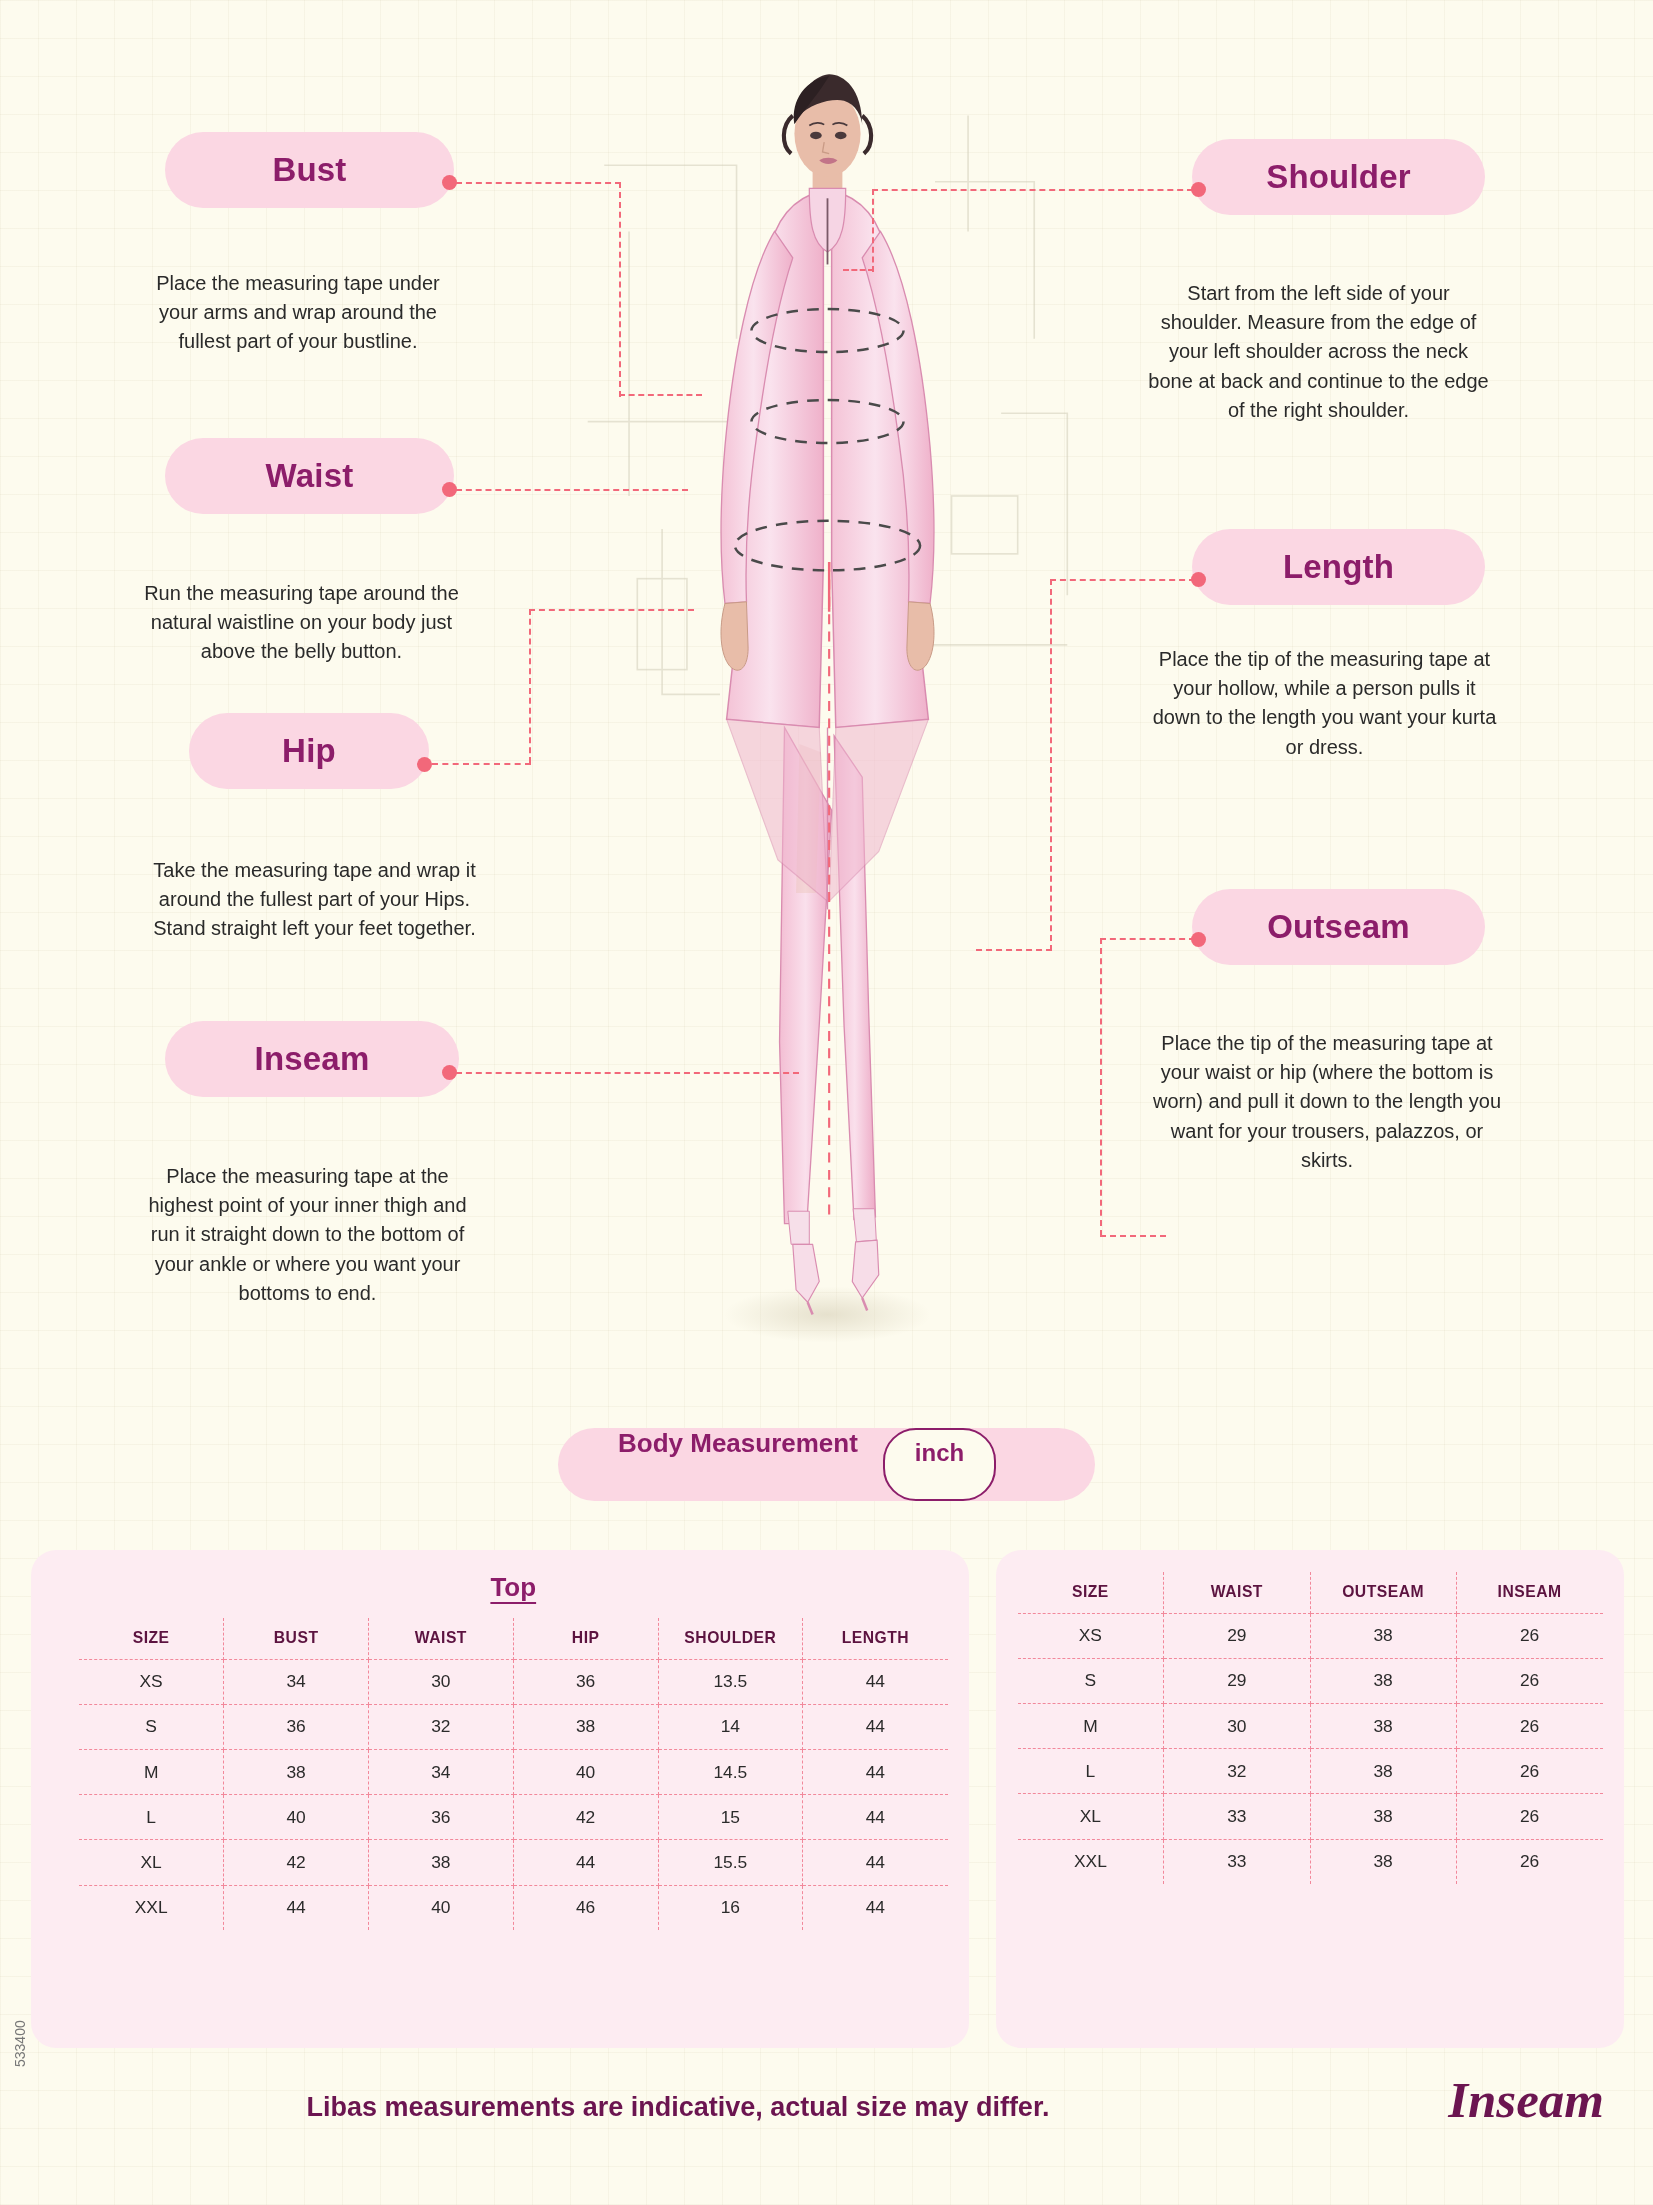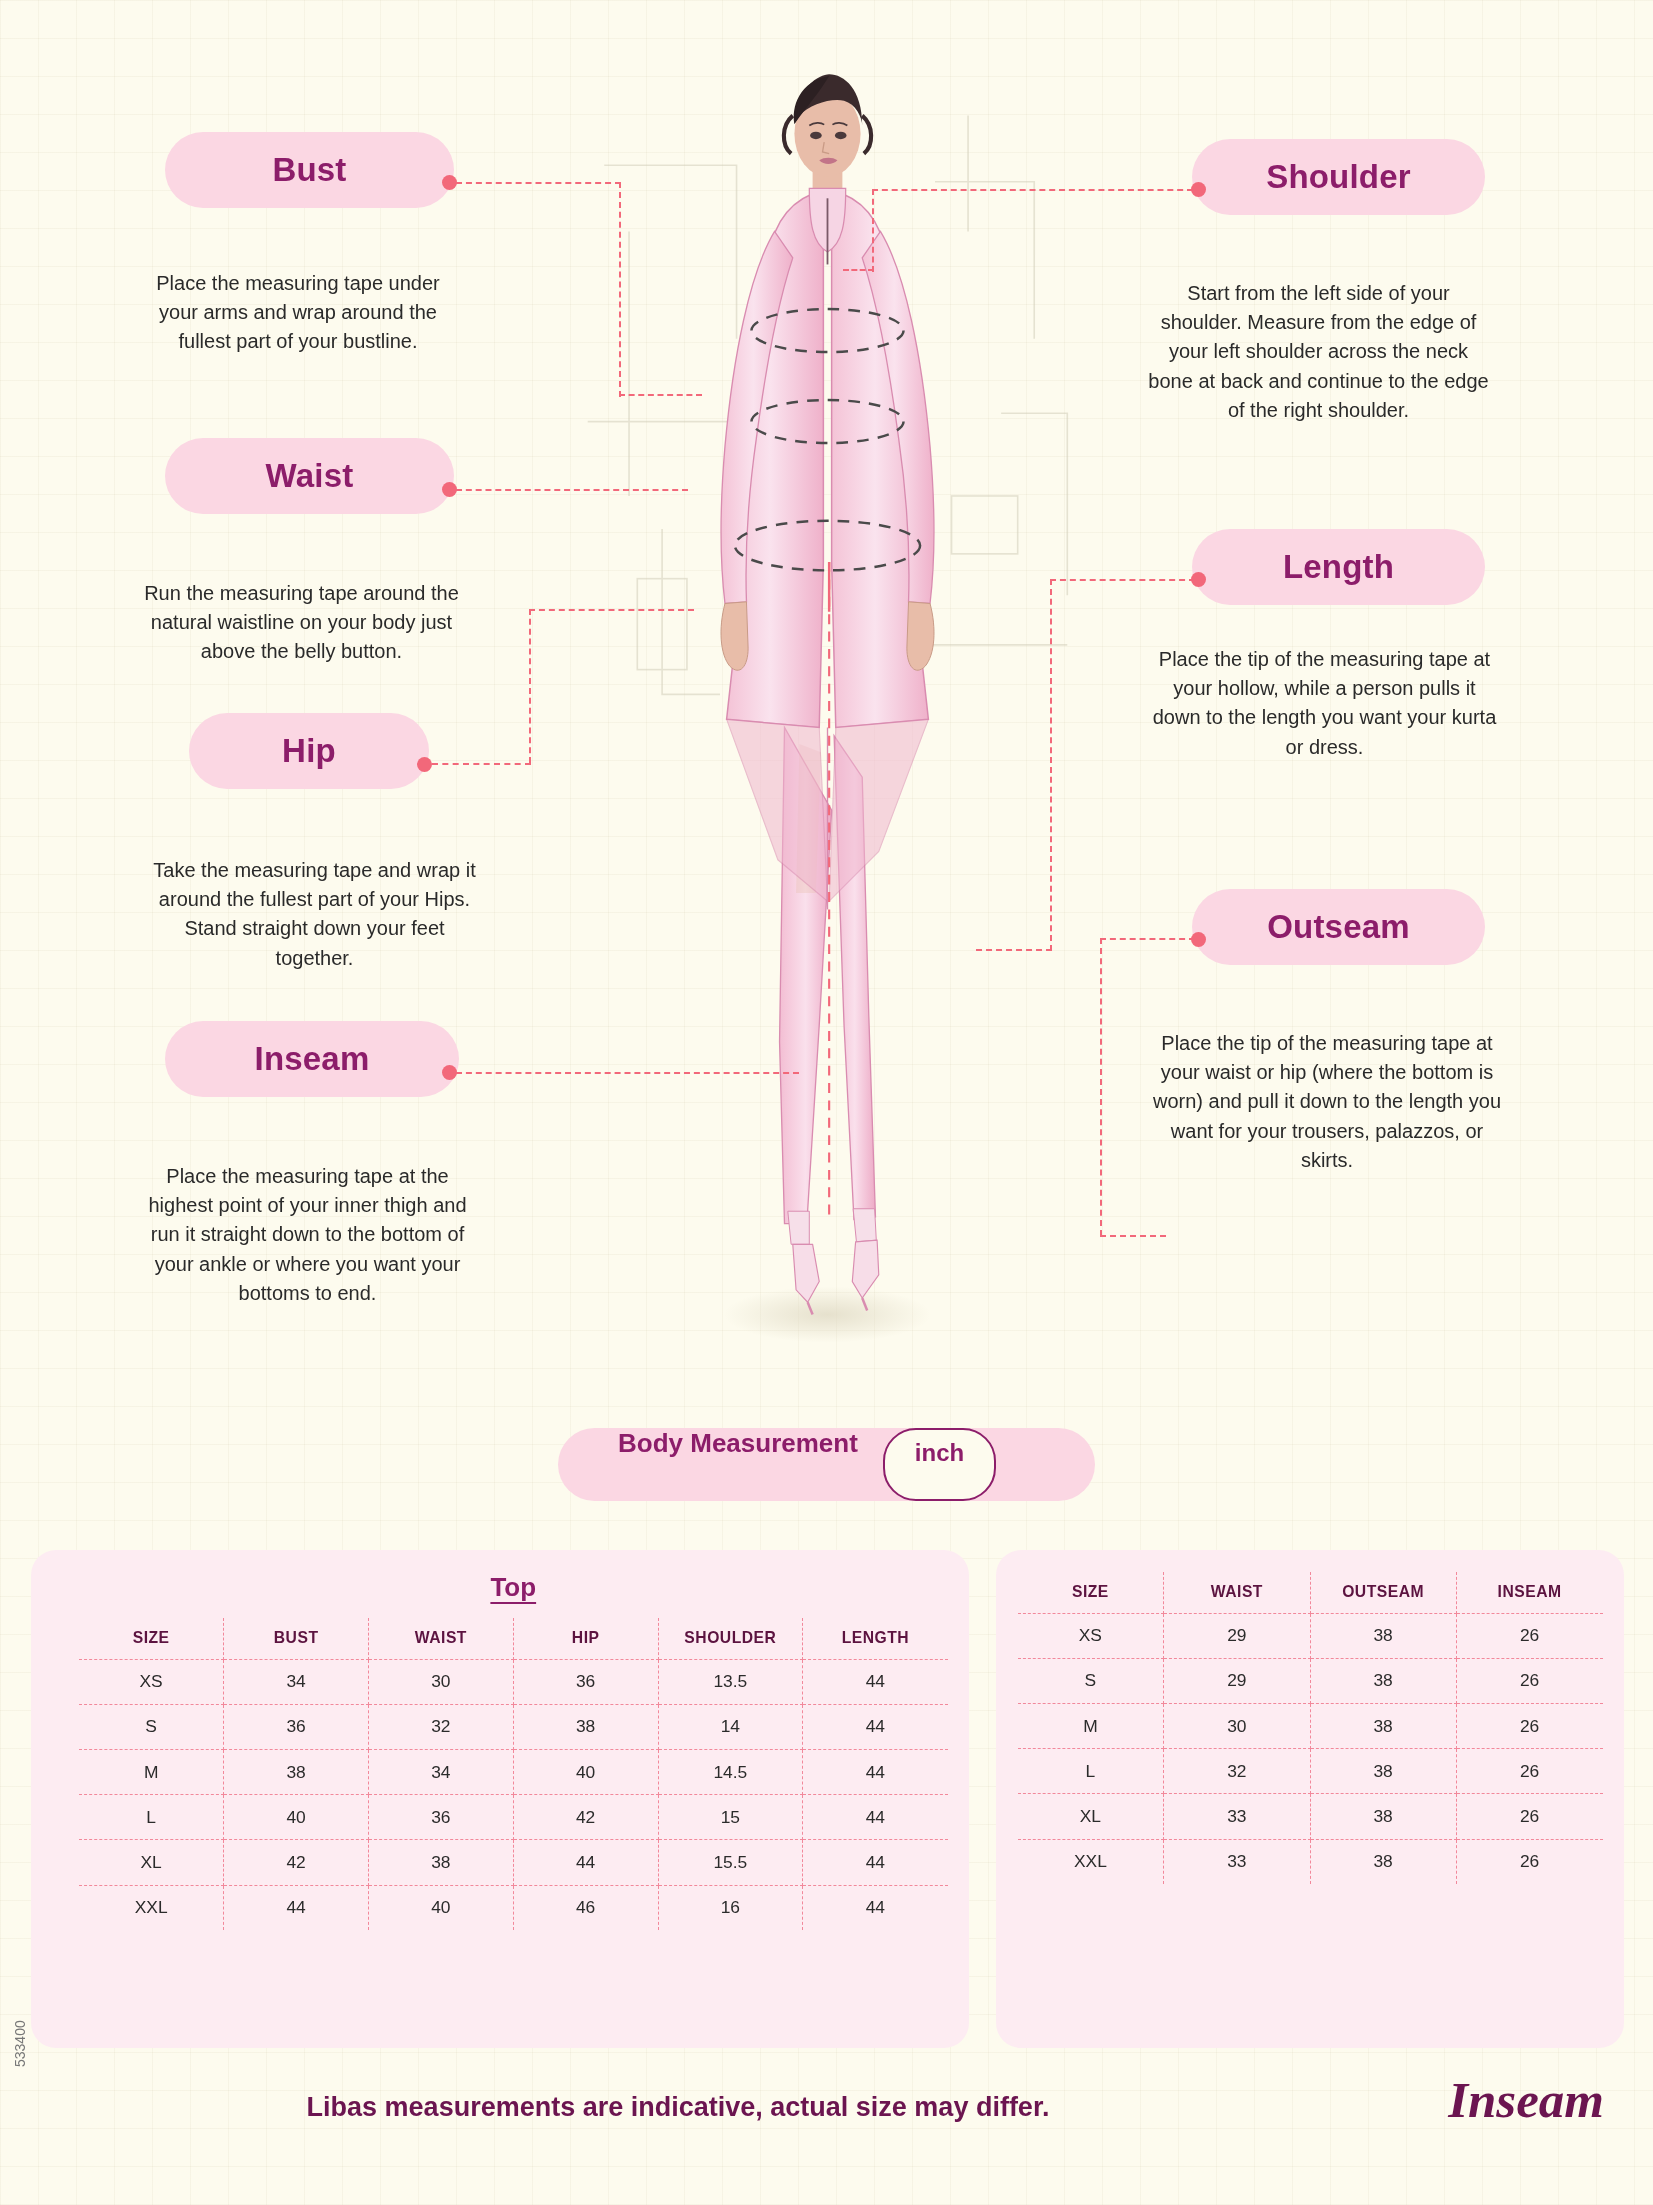--- a/index.html
+++ b/index.html
@@ -272,21 +272,21 @@
   <div class="conn" style="left:456px; top:489px; width:232px; height:0; border-top-width:2.5px;"></div>
   <div class="desc" style="left:128px; top:579px; width:347px;">Run the measuring tape around the natural waistline on your body just above the belly button.</div>
 
   <div class="pill" style="left:189px; top:713px; width:240px; height:76px;">
     <span>Hip</span>
   </div>
   <div class="dot" style="left:417px; top:757px;"></div>
   <div class="conn" style="left:432px; top:763px; width:99px; height:0; border-top-width:2.5px;"></div>
   <div class="conn" style="left:529px; top:609px; width:0; height:154px; border-left-width:2.5px;"></div>
   <div class="conn" style="left:529px; top:609px; width:165px; height:0; border-top-width:2.5px;"></div>
-  <div class="desc" style="left:149px; top:856px; width:331px;">Take the measuring tape and wrap it around the fullest part of your Hips. Stand straight down your feet together.</div>
+  <div class="desc" style="left:149px; top:856px; width:331px;">Take the measuring tape and wrap it around the fullest part of your Hips. Stand straight left your feet together.</div>
 
   <div class="pill" style="left:165px; top:1021px; width:294px; height:76px;">
     <span>Inseam</span>
   </div>
   <div class="dot" style="left:442px; top:1065px;"></div>
   <div class="conn" style="left:456px; top:1072px; width:343px; height:0; border-top-width:2.5px;"></div>
   <div class="desc" style="left:132px; top:1162px; width:351px;">Place the measuring tape at the highest point of your inner thigh and run it straight down to the bottom of your ankle or where you want your bottoms to end.</div>
 
   <div class="pill" style="left:1192px; top:139px; width:293px; height:76px;">
     <span>Shoulder</span>

